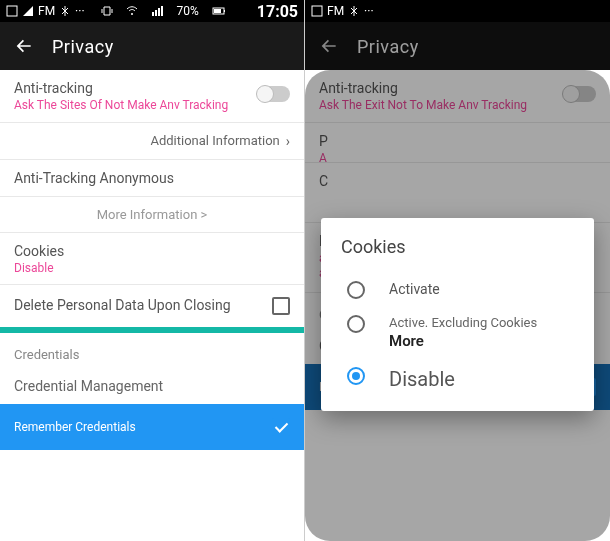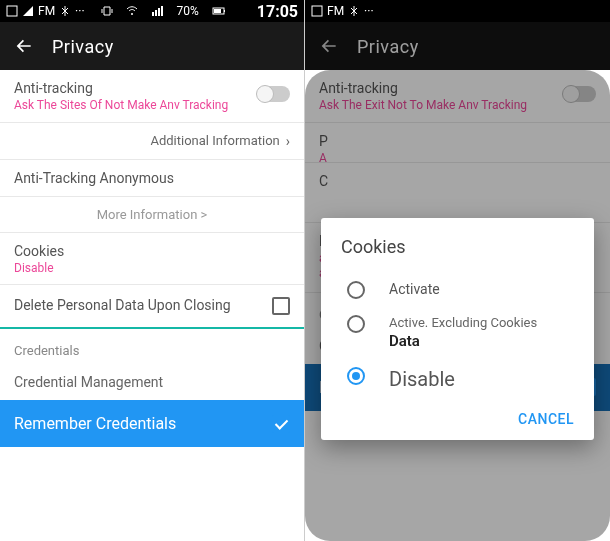--- a/index.html
+++ b/index.html
@@ -26,30 +26,30 @@
 .row-sub { font-size:12px; color:#ec4899; line-height:1.3; }
 .toggle-row { display:flex; align-items:flex-start; }
 .toggle-row .texts { flex:1; }
 .switch { width:32px; height:16px; background:#ccc; border-radius:8px; position:relative; margin-top:6px; }
 .switch .knob { position:absolute; width:18px; height:18px; background:#f5f5f5; border:1px solid #bbb; border-radius:50%; top:-1px; left:-2px; }
 
 .link-row { padding:10px 14px; color:#999; font-size:13px; text-align:center; border-bottom:1px solid #e8e8e8; }
 .link-row.right { text-align:right; color:#666; display:flex; justify-content:flex-end; align-items:center; gap:6px; }
 .chev { font-size:14px; color:#666; }
 
-.checkbox-row { display:flex; align-items:center; padding:12px 14px; border-bottom:2px solid #14b8a6; }
+.checkbox-row { display:flex; align-items:center; padding:12px 14px; border-bottom:6px solid #14b8a6; }
 .checkbox-row .texts { flex:1; }
 .cb { width:18px; height:18px; border:2px solid #666; border-radius:2px; flex-shrink:0; }
 .cb.checked { background:#2196F3; border-color:#2196F3; position:relative; }
 .cb.checked::after { content:''; position:absolute; left:4px; top:0px; width:5px; height:10px; border:solid #fff; border-width:0 2px 2px 0; transform:rotate(45deg); }
 
 .section-label { padding:14px 14px 6px; color:#888; font-size:13px; }
 
 .highlight-row { background:#2196F3; color:#fff; padding:14px 14px; display:flex; align-items:center; }
-.highlight-row .texts { flex:1; font-size:16px; }
+.highlight-row .texts { flex:1; font-size:12px; }
 
 
 .phone-right .content { position:relative; }
 .dim { position:absolute; inset:0; background:rgba(0,0,0,0.35); }
 .phone-right .header { background:#0d0d0d; }
 
 .dialog { position:absolute; left:16px; right:16px; top:148px; background:#fff; border-radius:3px; box-shadow:0 8px 24px rgba(0,0,0,0.35); padding:18px 20px 12px; z-index:10; }
 .dialog-title { font-size:18px; color:#444; margin-bottom:16px; }
 .radio-row { display:flex; align-items:flex-start; gap:24px; padding:8px 0; }
 .radio { width:18px; height:18px; border:2px solid #666; border-radius:50%; position:relative; flex-shrink:0; margin-left:6px; }
@@ -215,26 +215,23 @@
       <div class="dialog-title">Cookies</div>
 
       <div class="radio-row">
         <div class="radio"></div>
         <div class="radio-label">Activate</div>
       </div>
       <div class="radio-row">
         <div class="radio"></div>
         <div class="radio-label mixed">
           <span>Active. Excluding Cookies</span>
-          <span class="bold">Data</span>
+          <span class="bold">More</span>
         </div>
       </div>
       <div class="radio-row">
         <div class="radio on"></div>
         <div class="radio-label big">Disable</div>
       </div>
 
-      <div class="dialog-actions">
-        <span class="dialog-cancel">CANCEL</span>
-      </div>
     </div>
   </div>
 </div>
 
 </body></html>

